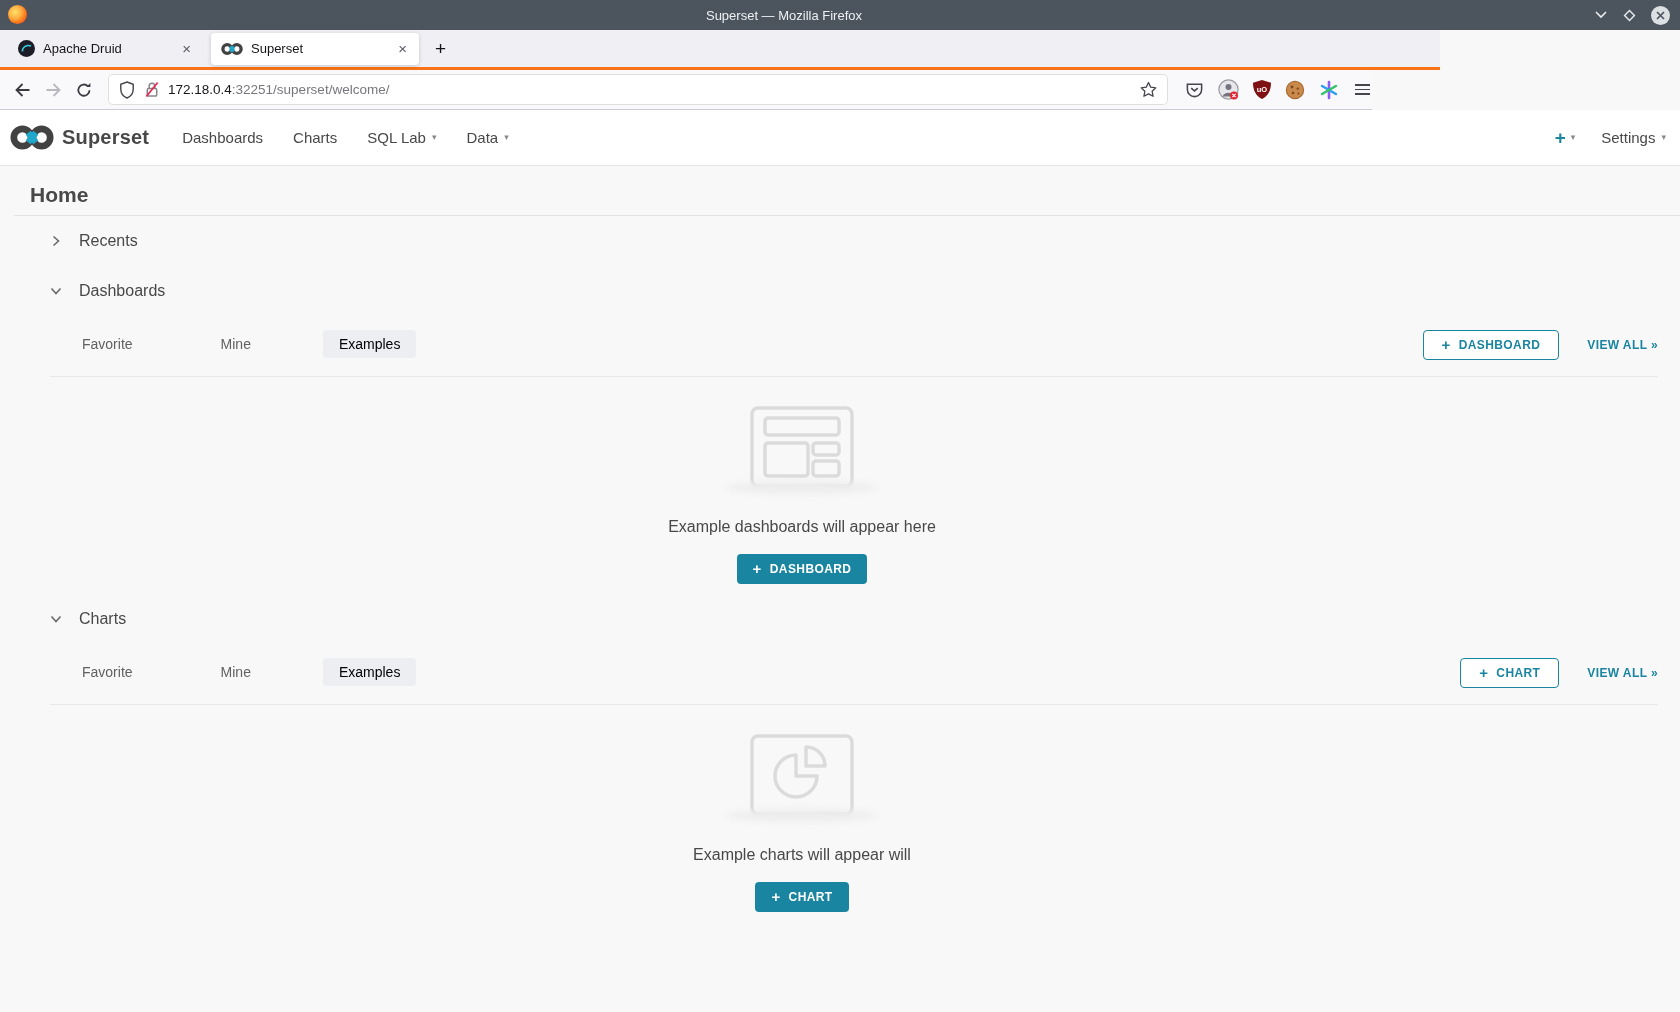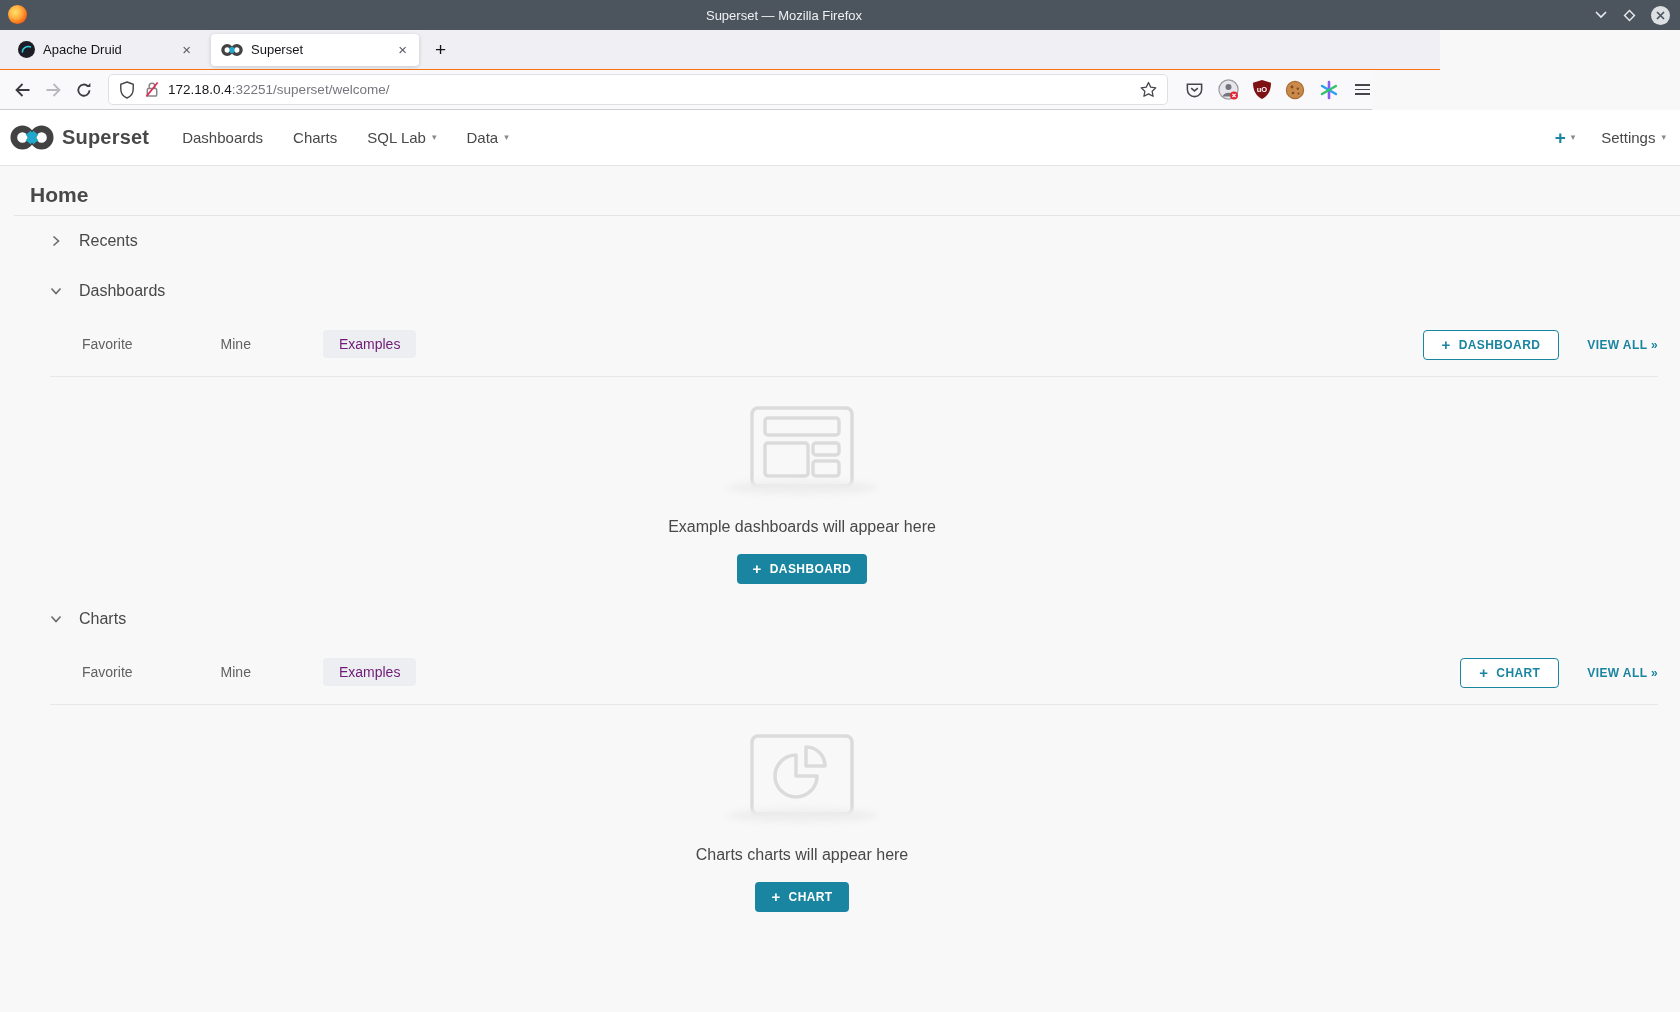--- a/index.html
+++ b/index.html
@@ -18,21 +18,21 @@
   .ff-logo {
     position:absolute; left:8px; top:5px; width:19px; height:19px; border-radius:50%;
     background: radial-gradient(circle at 38% 38%, #ffe066 0%, #ffb347 35%, #ff7a18 62%, #e8452c 85%, #b5317a 100%);
   }
   .title-center { flex:1; text-align:center; color:#eef1f4; font-size:13px; }
   .win-controls { width:112px; display:flex; align-items:center; justify-content:flex-end; gap:14px; padding-right:10px; }
   .win-close { width:19px; height:19px; border-radius:50%; background:#dde0e3; display:flex; align-items:center; justify-content:center; }
 
   .tabbar {
     position:absolute; top:30px; left:0; width:1440px; height:40px;
-    background:#f0f0f4; border-bottom:1px solid #f97316; display:flex; align-items:center; padding-left:8px;
+    background:#f0f0f4; border-bottom:3px solid #f97316; display:flex; align-items:center; padding-left:8px;
   }
   .tab { height:32px; display:flex; align-items:center; padding:0 10px; border-radius:4px; font-size:13px; color:#15141a; }
   .tab.inactive { width:195px; }
   .tab.active { width:208px; background:#ffffff; box-shadow:0 1px 4px rgba(0,0,0,0.18); margin-left:8px; }
   .tab .tab-label { flex:1; margin-left:8px; white-space:nowrap; overflow:hidden; }
   .tab-close { color:#5b5b66; font-size:15px; padding:0 2px; }
   .newtab-btn { margin-left:10px; font-size:19px; color:#15141a; padding:0 6px; }
 
   .toolbar {
     position:absolute; top:70px; left:0; width:1372px; height:40px;
@@ -70,21 +70,21 @@
   .content { position:absolute; top:166px; left:0; width:1680px; height:846px; background:#f8f8f8;margin-left:14px; }
   .page-title { font-size:21px; font-weight:700; color:#484848; padding:17px 0 0 16px; height:49px; }
   .home-divider { border:0; border-top:1px solid #e4e4e4; }
 
   .panel-header { height:50px; display:flex; align-items:center; padding-left:36px; }
   .panel-title { font-size:16px; color:#484848; margin-left:17px; }
 
   .panel-controls { margin:0 36px; padding-top:14px; display:flex; align-items:flex-start; justify-content:space-between; }
   .tabs { display:flex; padding-left:16px;gap:48px; }
   .tabs .tab-pill { font-size:14px; color:#616161; padding:6px 16px; margin-right:8px; border-radius:4px; }
-  .tabs .tab-pill.active { background:#eceef2; color:#701a75; }
+  .tabs .tab-pill.active { background:#eceef2; color:#000000; }
   .controls-right { display:flex; align-items:center; gap:28px; padding-bottom:16px; }
 
   .btn { display:inline-flex; align-items:center; justify-content:center; gap:8px; height:30px;
          border-radius:4px; font-size:12px; font-weight:700; letter-spacing:0.4px; border:none;
          font-family:"Liberation Sans","DejaVu Sans",sans-serif; }
   .btn .plus-glyph { font-size:15px; font-weight:700; line-height:1; position:relative; top:-1px; }
   .btn.outline { background:#fff; border:1px solid #1a85a0; color:#1a85a0; padding:0 18px; }
   .btn.fill { background:#1a85a0; color:#fff; padding:0 16px; height:30px; }
   .view-all { font-size:12px; font-weight:700; color:#1a85a0; letter-spacing:0.4px; text-decoration:none; }
 
@@ -343,21 +343,21 @@
       </div>
     </div>
     <hr class="panel-divider" data-interactable="false">
     <div class="empty" data-interactable="false">
       <svg width="104" height="82" viewBox="0 0 104 82" fill="none" stroke="#dbdbdb" stroke-width="3.5" data-interactable="false">
         <rect x="2" y="2" width="100" height="78" rx="6"></rect>
         <path d="M46 21 A 21 21 0 1 0 67 42 L 46 42 Z" stroke-linejoin="round"></path>
         <path d="M56 13 A 19 19 0 0 1 75 32 L 56 32 Z" stroke-linejoin="round"></path>
       </svg>
       <div class="icon-shadow" data-interactable="false"></div>
-      <div class="empty-text" data-interactable="false">Charts charts will appear here</div>
+      <div class="empty-text" data-interactable="false">Example charts will appear will</div>
       <button class="btn fill" data-interactable="true">
         <span class="plus-glyph" data-interactable="false">+</span>
         <span data-interactable="false">CHART</span>
       </button>
     </div>
   </section>
 
 </div>
 
 </body></html>

